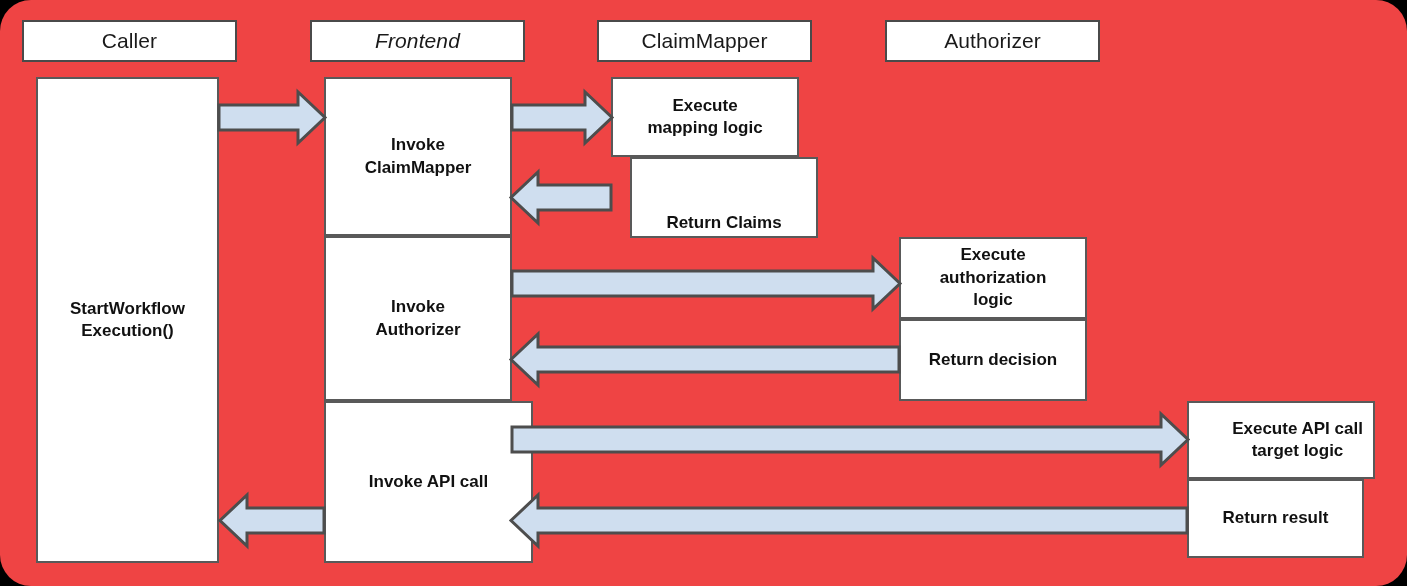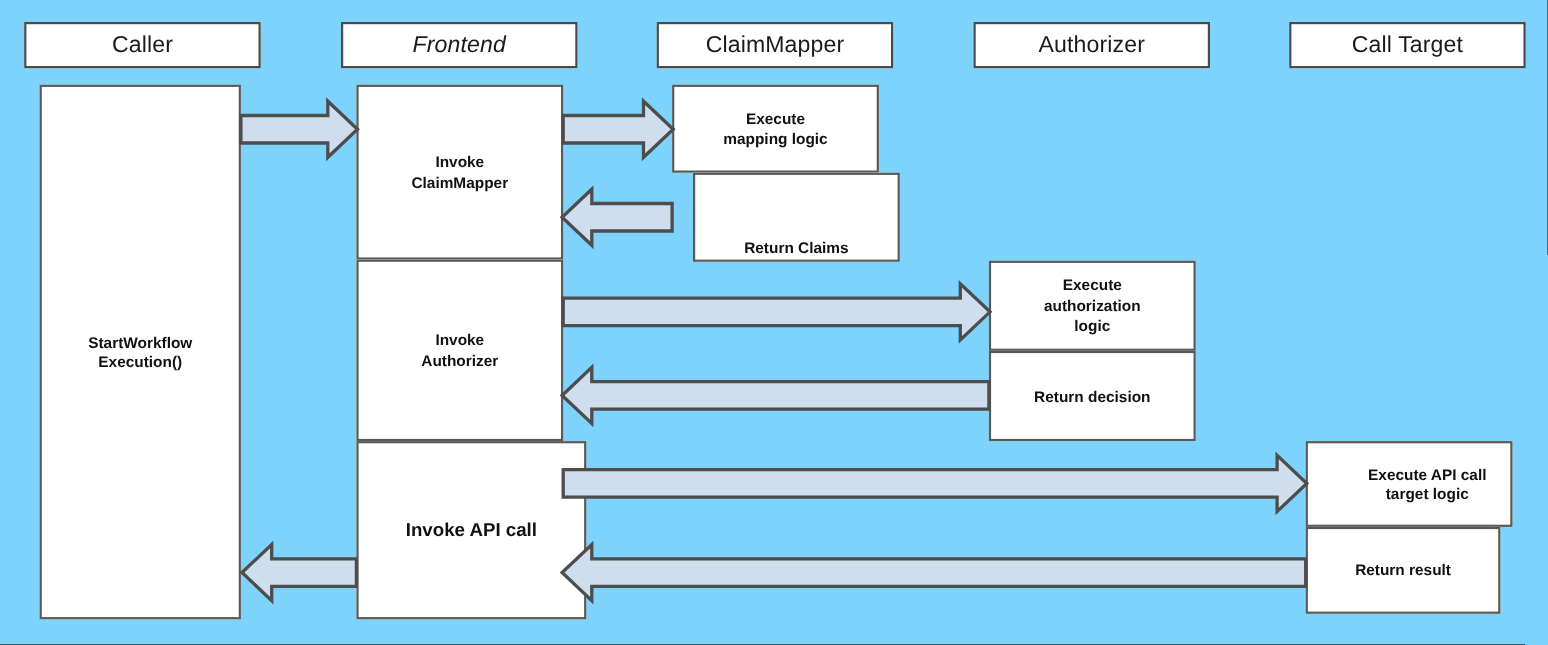--- a/index.html
+++ b/index.html
@@ -8,22 +8,23 @@
     padding: 0;
     background: #000000;
   }
   body {
     font-family: "Liberation Sans", sans-serif;
   }
   #diagram-root {
     position: relative;
     width: 1407px;
     height: 586px;
-    background: #7dd3fc;
+    background: #ef4444;
     overflow: hidden;
+    border-radius: 31px;
   }
   
   .lifeline-header {
     position: absolute;
     background: #ffffff;
     border: 2px solid #4a4a4a;
     box-sizing: border-box;
     display: flex;
     align-items: center;
     justify-content: center;
@@ -37,21 +38,21 @@
   .activation {
     position: absolute;
     background: #ffffff;
     border: 2px solid #595959;
     box-sizing: border-box;
     display: flex;
     align-items: center;
     justify-content: center;
     text-align: center;
     color: #111111;
-    font-size: 14px;
+    font-size: 17px;
     font-weight: bold;
     line-height: 1.32;
     padding: 2px 6px;
     font-family: "Liberation Sans", sans-serif;
   }
   .activation.plain {
     font-size: 17px;
   }
   .activation .label {
     display: block;
@@ -84,23 +85,20 @@
   </div>
 
   <div class="lifeline-header" style="left:597px; top:20px; width:215px; height:42px;">
     <span>ClaimMapper</span>
   </div>
 
   <div class="lifeline-header" style="left:885px; top:20px; width:215px; height:42px;">
     <span>Authorizer</span>
   </div>
 
-  <div class="lifeline-header" style="left:1172px; top:20px; width:215px; height:42px;">
-    <span>Call Target</span>
-  </div>
 
   <div class="activation" style="left:36px; top:77px; width:183px; height:486px;">
     <span class="label">StartWorkflow
 Execution()</span>
   </div>
 
   <div class="activation" style="left:324px; top:77px; width:188px; height:159px;">
     <span class="label">Invoke
 ClaimMapper</span>
   </div>

